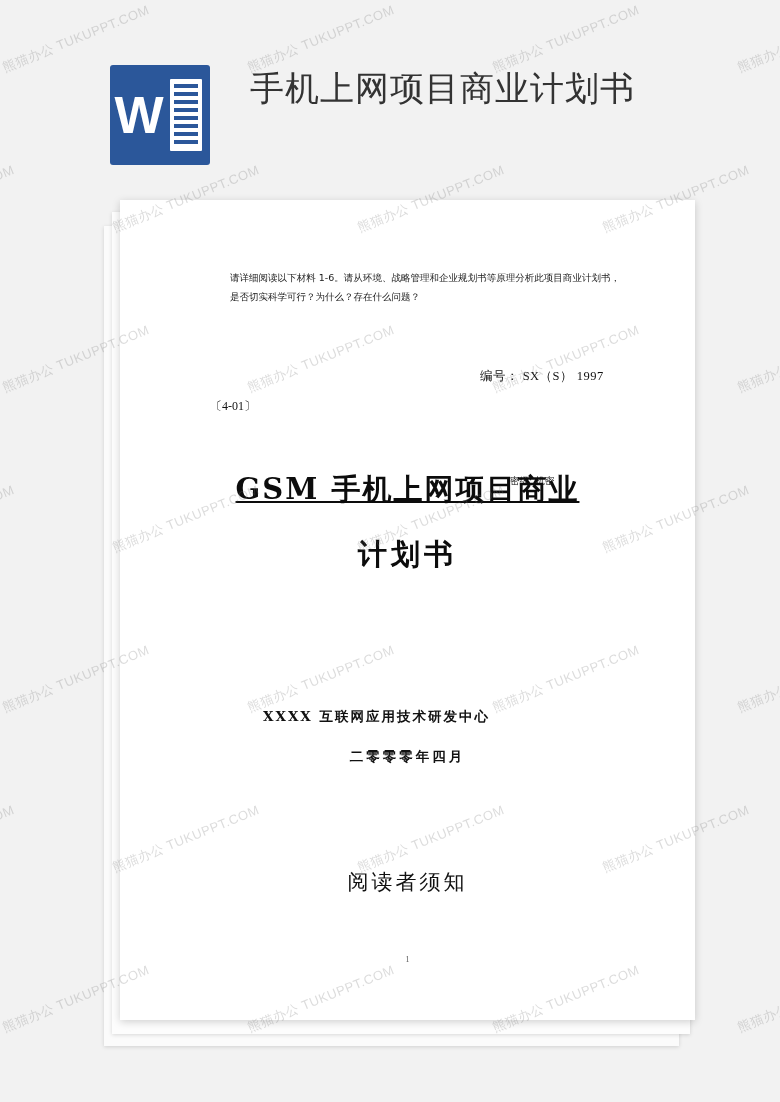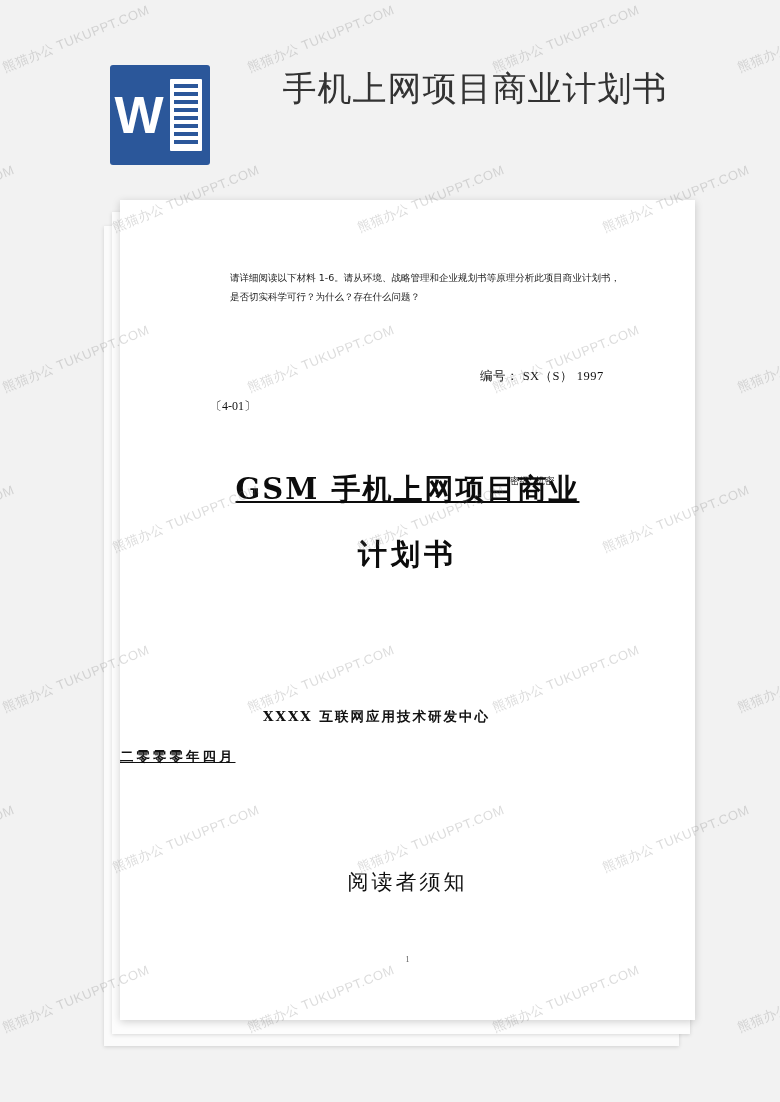--- a/index.html
+++ b/index.html
@@ -67,21 +67,20 @@
     position: absolute;
     left: 250px;
     top: 62px;
     width: 450px;
     font-size: 34px;
     line-height: 52px;
     color: #333333;
     font-family: "DejaVu Sans", sans-serif;
     font-weight: 500;
     letter-spacing: 1px;
-    text-align: center;
   }
 
   
   .paper-stack {
     position: absolute;
     left: 0;
     top: 190px;
     width: 780px;
     height: 880px;
     padding-left: 43px;
@@ -199,26 +198,26 @@
     font-size: 13.5px;
     font-weight: bold;
     color: #111;
     letter-spacing: 2px;
   }
   .pg-date {
     position: absolute;
     left: 0;
     top: 548px;
     width: 575px;
+    text-align: center;
     font-family: "DejaVu Serif", serif;
     font-size: 13.5px;
     font-weight: bold;
     color: #111;
     letter-spacing: 3px;
-    text-decoration: underline;
   }
   .pg-notice {
     position: absolute;
     left: 0;
     top: 648px;
     width: 575px;
     text-align: center;
     font-family: "DejaVu Serif", serif;
     font-size: 21px;
     color: #111;

